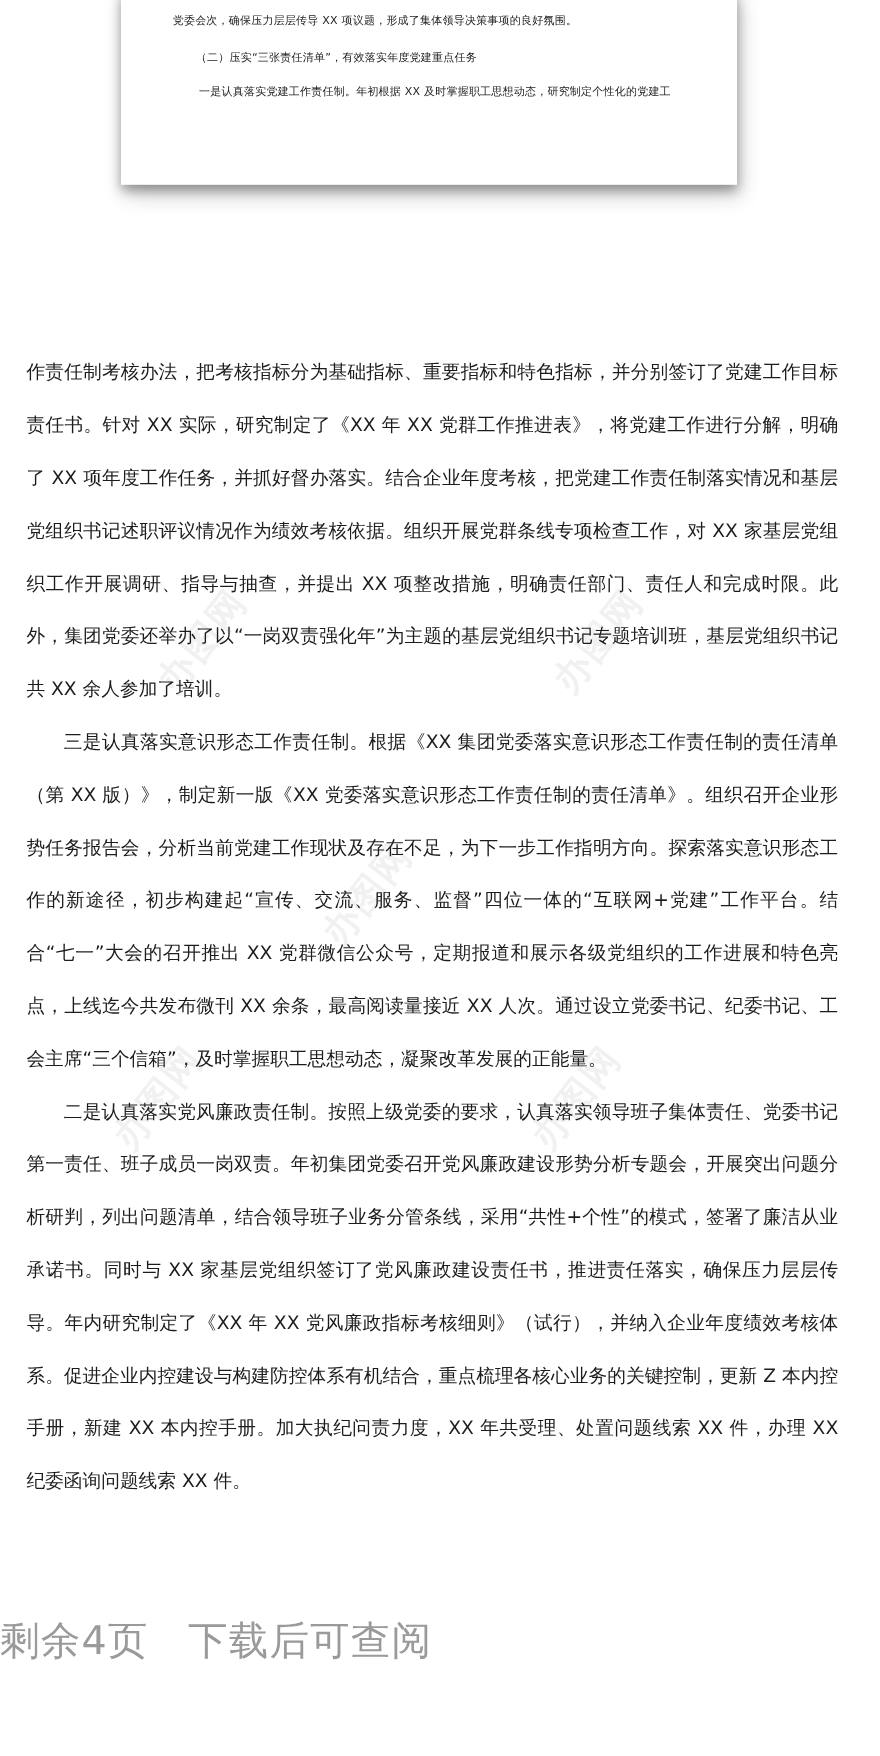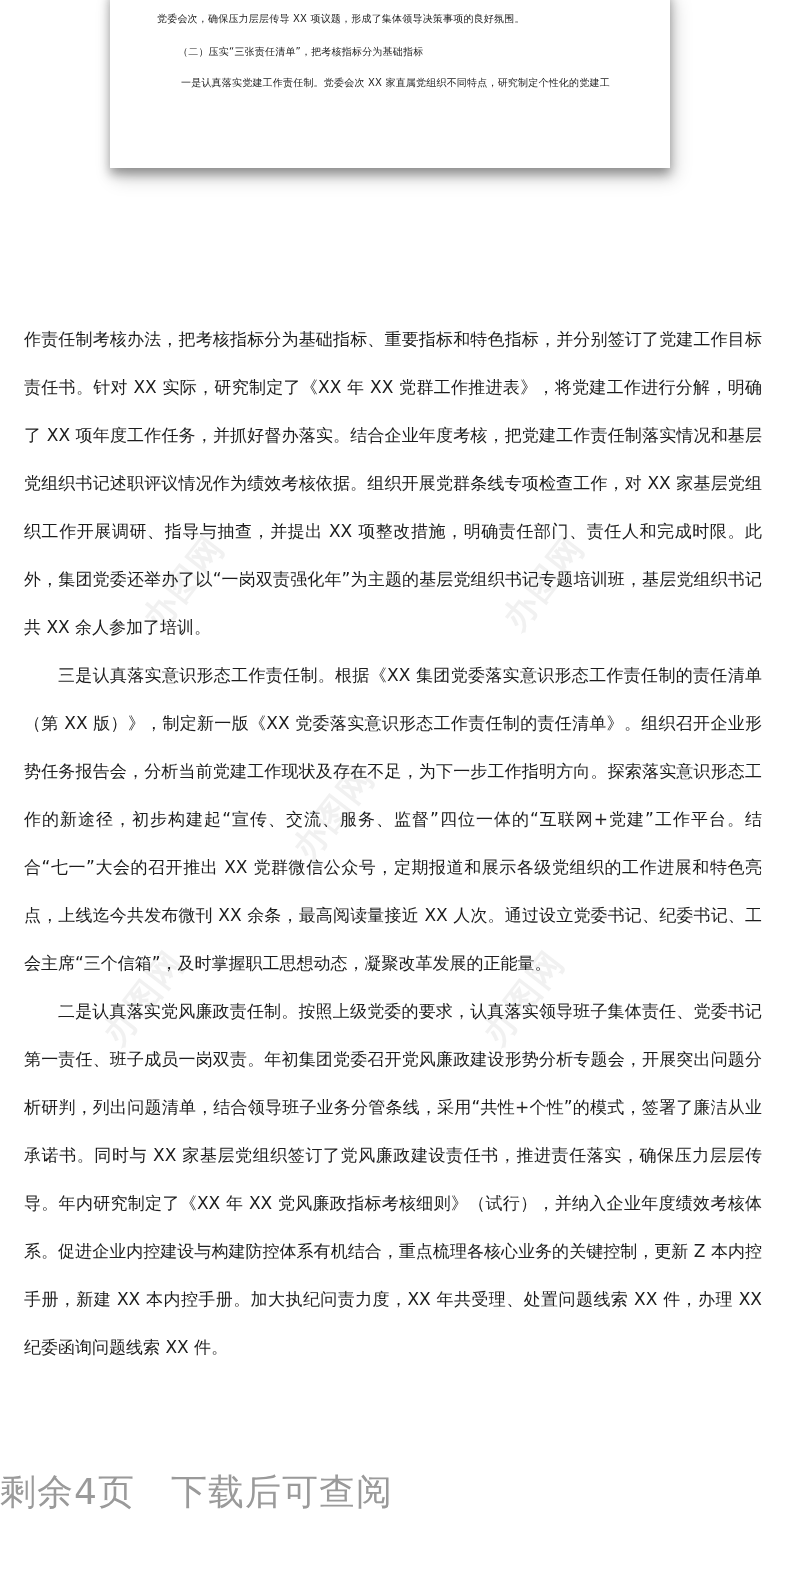--- a/index.html
+++ b/index.html
@@ -33,22 +33,22 @@
     position: absolute; left: 0; width: 800px; top: 1468px;
     font-size: 36px; color: #9a9a9a; letter-spacing: 1px;
   }
   .footer-note span + span { margin-left: 36px; }
 </style>
 </head>
 <body>
 
 <div class="card">
   <div class="card-line" style="left:47px; top:22px;">党委会次，确保压力层层传导 XX 项议题，形成了集体领导决策事项的良好氛围。</div>
-  <div class="card-line" style="left:68px; top:55px;">（二）压实“三张责任清单”，把考核指标分为基础指标</div>
-  <div class="card-line" style="left:71px; top:86px;">一是认真落实党建工作责任制。党委会次 XX 家直属党组织不同特点，研究制定个性化的党建工</div>
+  <div class="card-line" style="left:68px; top:55px;">（二）压实“三张责任清单”，有效落实年度党建重点任务</div>
+  <div class="card-line" style="left:71px; top:86px;">一是认真落实党建工作责任制。年初根据 XX 及时掌握职工思想动态，研究制定个性化的党建工</div>
 </div>
 
 <div class="watermark" style="left:130px; top:560px;">办图网</div>
 <div class="watermark" style="left:490px; top:560px;">办图网</div>
 <div class="watermark" style="left:280px; top:790px;">办图网</div>
 <div class="watermark" style="left:90px; top:975px;">办图网</div>
 <div class="watermark" style="left:470px; top:975px;">办图网</div>
 
 <div class="body-text">
   <p class="para">作责任制考核办法，把考核指标分为基础指标、重要指标和特色指标，并分别签订了党建工作目标责任书。针对 XX 实际，研究制定了《XX 年 XX 党群工作推进表》，将党建工作进行分解，明确了 XX 项年度工作任务，并抓好督办落实。结合企业年度考核，把党建工作责任制落实情况和基层党组织书记述职评议情况作为绩效考核依据。组织开展党群条线专项检查工作，对 XX 家基层党组织工作开展调研、指导与抽查，并提出 XX 项整改措施，明确责任部门、责任人和完成时限。此外，集团党委还举办了以“一岗双责强化年”为主题的基层党组织书记专题培训班，基层党组织书记共 XX 余人参加了培训。</p>

